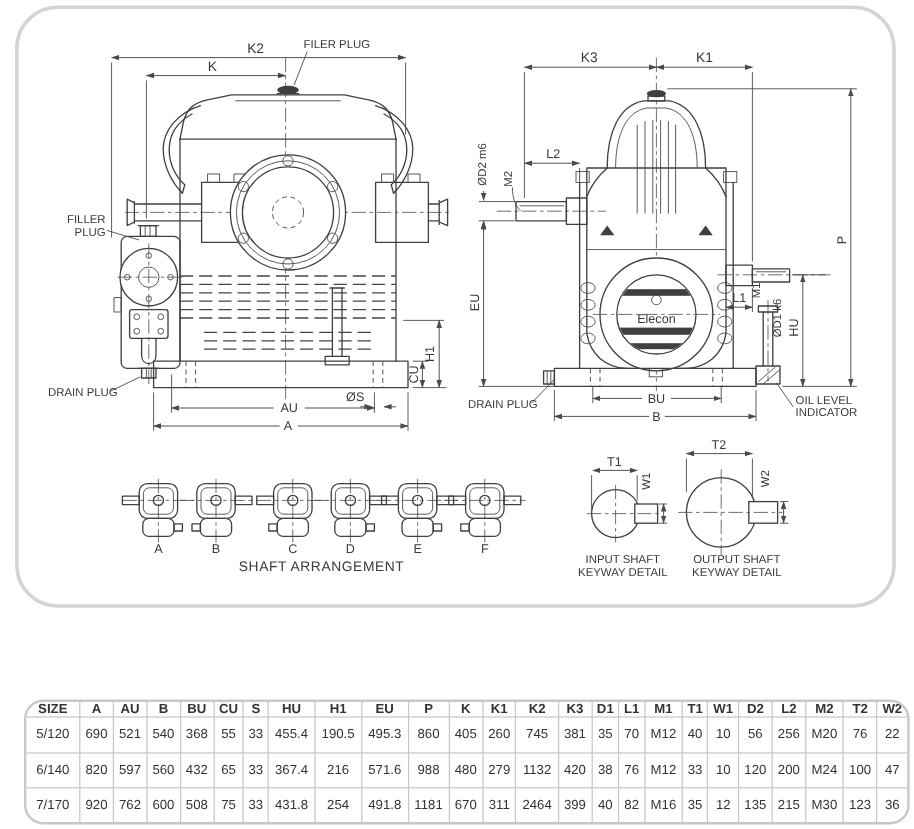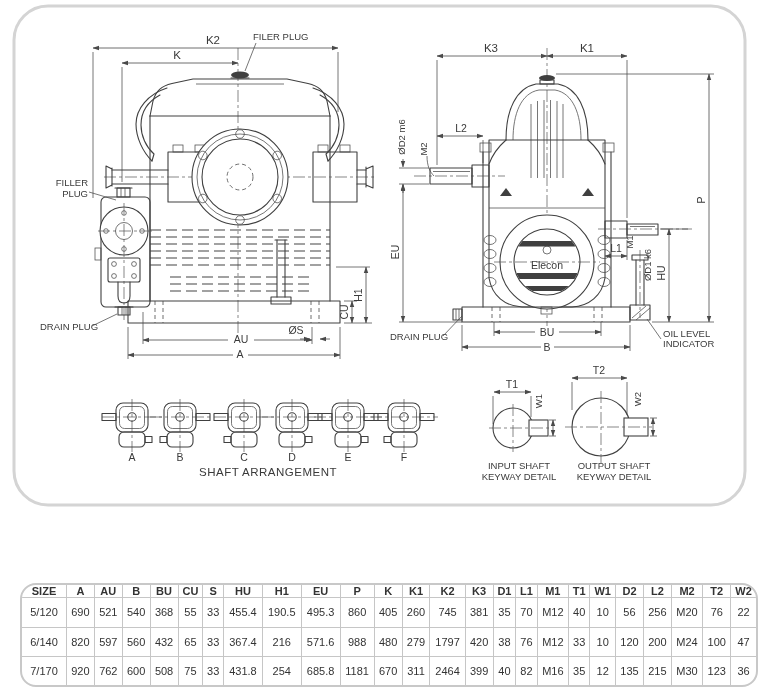--- a/index.html
+++ b/index.html
@@ -460,21 +460,21 @@
           <td>560</td>
           <td>432</td>
           <td>65</td>
           <td>33</td>
           <td>367.4</td>
           <td>216</td>
           <td>571.6</td>
           <td>988</td>
           <td>480</td>
           <td>279</td>
-          <td>1797</td>
+          <td>1132</td>
           <td>420</td>
           <td>38</td>
           <td>76</td>
           <td>M12</td>
           <td>33</td>
           <td>10</td>
           <td>120</td>
           <td>200</td>
           <td>M24</td>
           <td>100</td>
@@ -483,21 +483,21 @@
         <tr>
           <td class="size-cell">7/170</td>
           <td>920</td>
           <td>762</td>
           <td>600</td>
           <td>508</td>
           <td>75</td>
           <td>33</td>
           <td>431.8</td>
           <td>254</td>
-          <td>685.8</td>
+          <td>491.8</td>
           <td>1181</td>
           <td>670</td>
           <td>311</td>
           <td>2464</td>
           <td>399</td>
           <td>40</td>
           <td>82</td>
           <td>M16</td>
           <td>35</td>
           <td>12</td>

